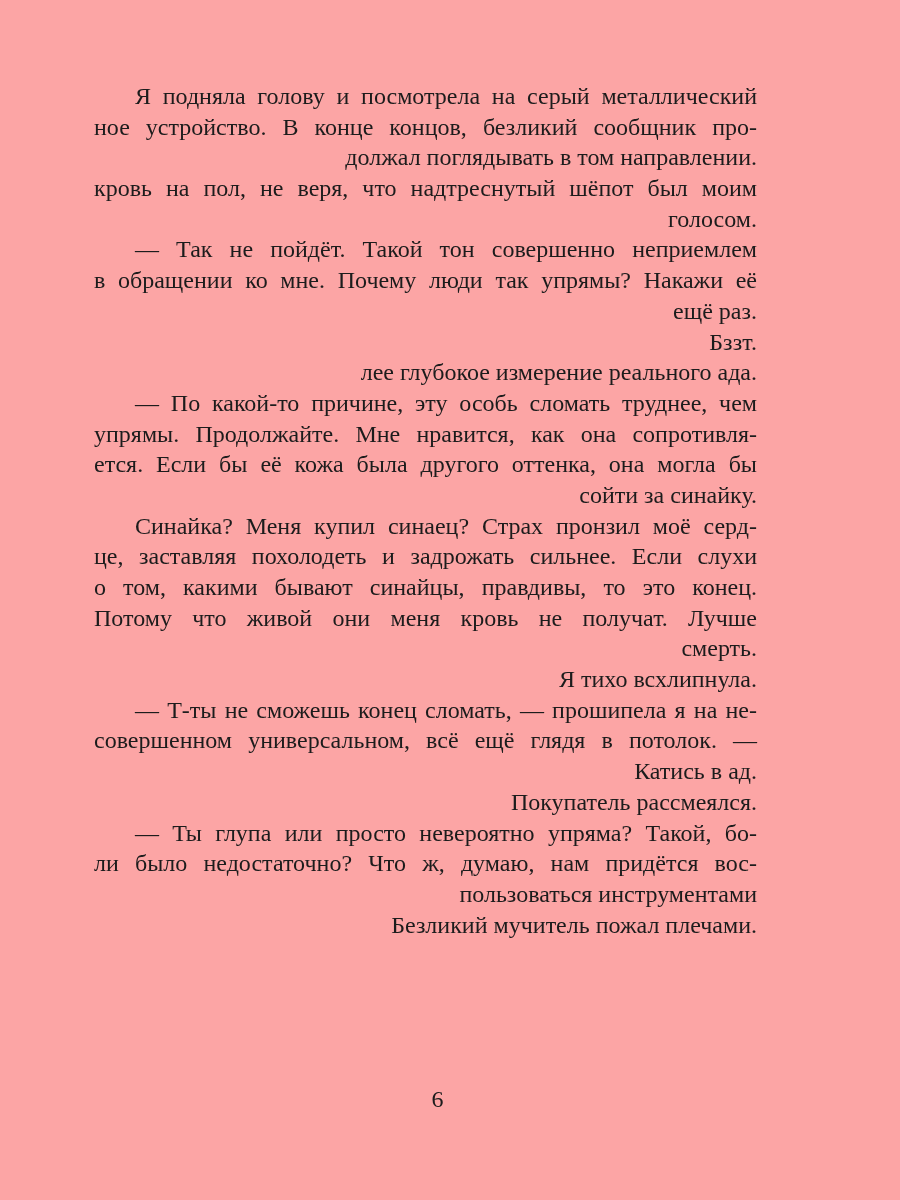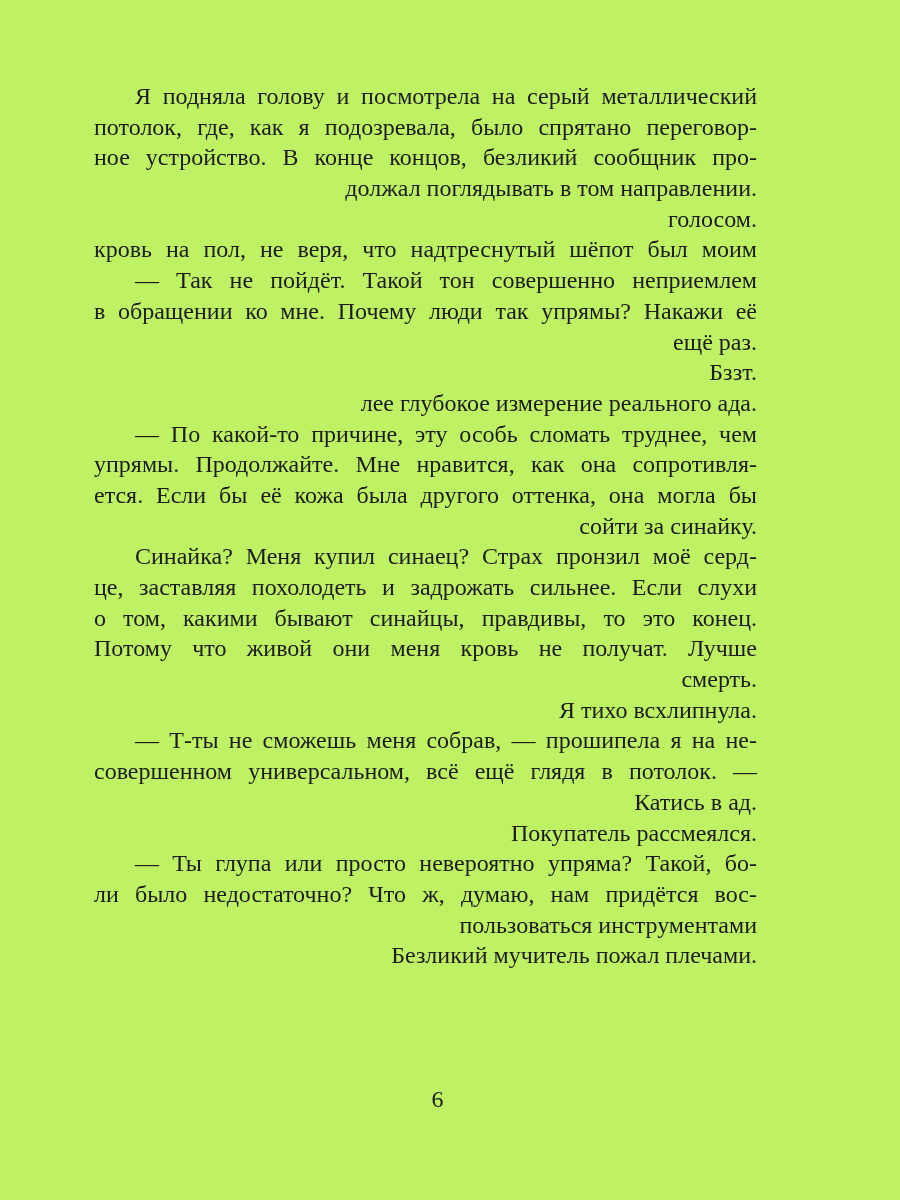--- a/index.html
+++ b/index.html
@@ -13,21 +13,21 @@
     position: relative;
     overflow: hidden;
     font-family: "Liberation Serif", "DejaVu Serif", serif;
   }
   .book-page {
     position: absolute;
     left: 0;
     top: 0;
     width: 900px;
     height: 1200px;
-    background: #bef264;
+    background: #fca5a5;
   }
   .text-block {
     position: absolute;
     left: 94px;
     top: 81px;
     width: 663px;
     color: #1c1c1c;
     font-size: 24px;
     line-height: 30.7px;
     font-kerning: normal;
@@ -55,41 +55,40 @@
     font-size: 24px;
     line-height: 30.7px;
   }
 </style>
 </head>
 <body>
 
 <div class="book-page">
   <div class="text-block">
       <div class="line indent just">Я подняла голову и посмотрела на серый металлический</div>
-      <div class="line just">потолок, где, как я подозревала, было спрятано переговор-</div>
       <div class="line just">ное устройство. В конце концов, безликий сообщник про-</div>
       <div class="line">должал поглядывать в том направлении.</div>
+      <div class="line just">кровь на пол, не веря, что надтреснутый шёпот был моим</div>
       <div class="line">голосом.</div>
-      <div class="line just">кровь на пол, не веря, что надтреснутый шёпот был моим</div>
       <div class="line indent just">— Так не пойдёт. Такой тон совершенно неприемлем</div>
       <div class="line just">в обращении ко мне. Почему люди так упрямы? Накажи её</div>
       <div class="line">ещё раз.</div>
       <div class="line indent">Бззт.</div>
       <div class="line">лее глубокое измерение реального ада.</div>
       <div class="line indent just">— По какой-то причине, эту особь сломать труднее, чем</div>
       <div class="line just">упрямы. Продолжайте. Мне нравится, как она сопротивля-</div>
       <div class="line just">ется. Если бы её кожа была другого оттенка, она могла бы</div>
       <div class="line">сойти за синайку.</div>
       <div class="line indent just">Синайка? Меня купил синаец? Страх пронзил моё серд-</div>
       <div class="line just">це, заставляя похолодеть и задрожать сильнее. Если слухи</div>
       <div class="line just">о том, какими бывают синайцы, правдивы, то это конец.</div>
       <div class="line just">Потому что живой они меня кровь не получат. Лучше</div>
       <div class="line">смерть.</div>
       <div class="line indent">Я тихо всхлипнула.</div>
-      <div class="line indent just">— Т-ты не сможешь меня собрав, — прошипела я на не-</div>
+      <div class="line indent just">— Т-ты не сможешь конец сломать, — прошипела я на не-</div>
       <div class="line just">совершенном универсальном, всё ещё глядя в потолок. —</div>
       <div class="line">Катись в ад.</div>
       <div class="line indent">Покупатель рассмеялся.</div>
       <div class="line indent just">— Ты глупа или просто невероятно упряма? Такой, бо-</div>
       <div class="line just">ли было недостаточно? Что ж, думаю, нам придётся вос-</div>
       <div class="line">пользоваться инструментами</div>
       <div class="line indent">Безликий мучитель пожал плечами.</div>
     </div>
   <div class="page-number">6</div>
 </div>

